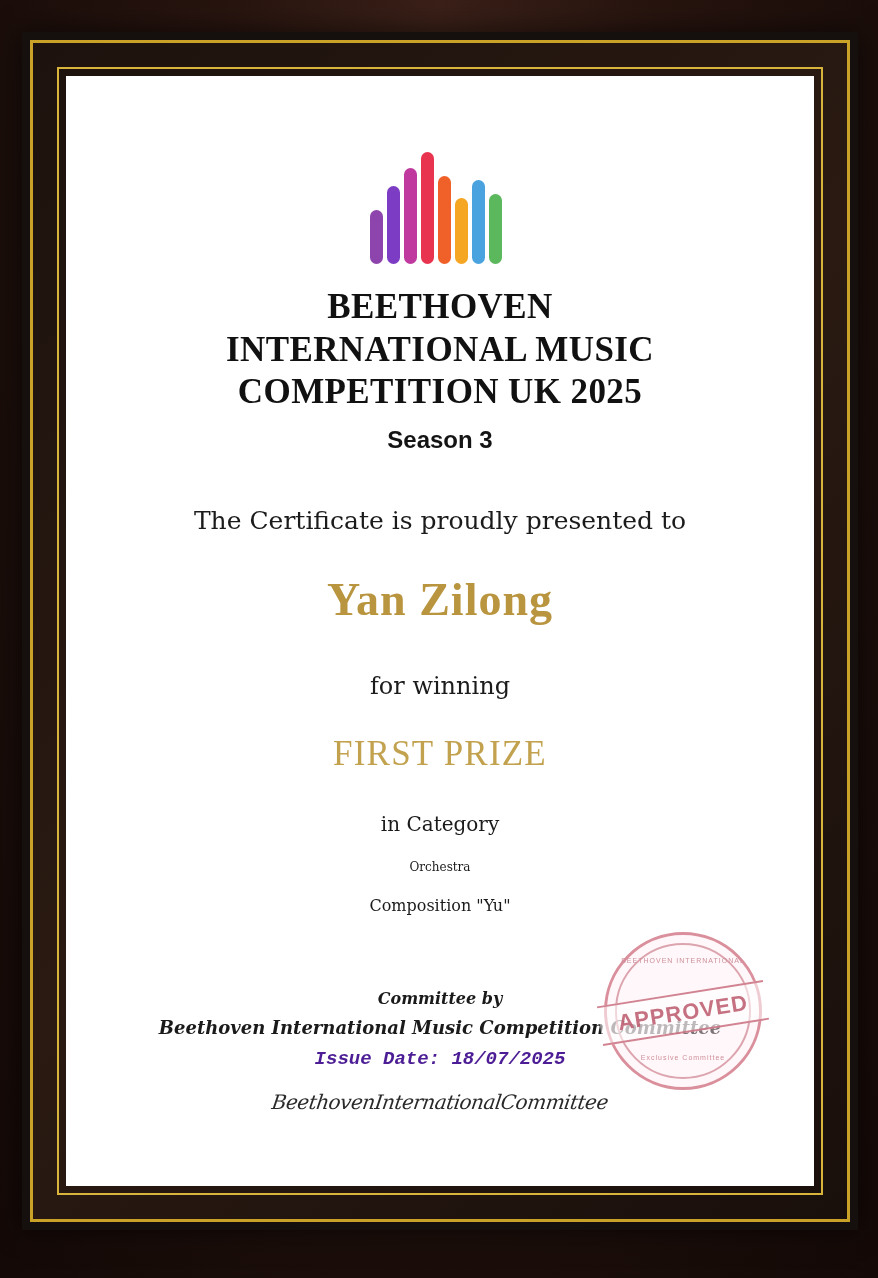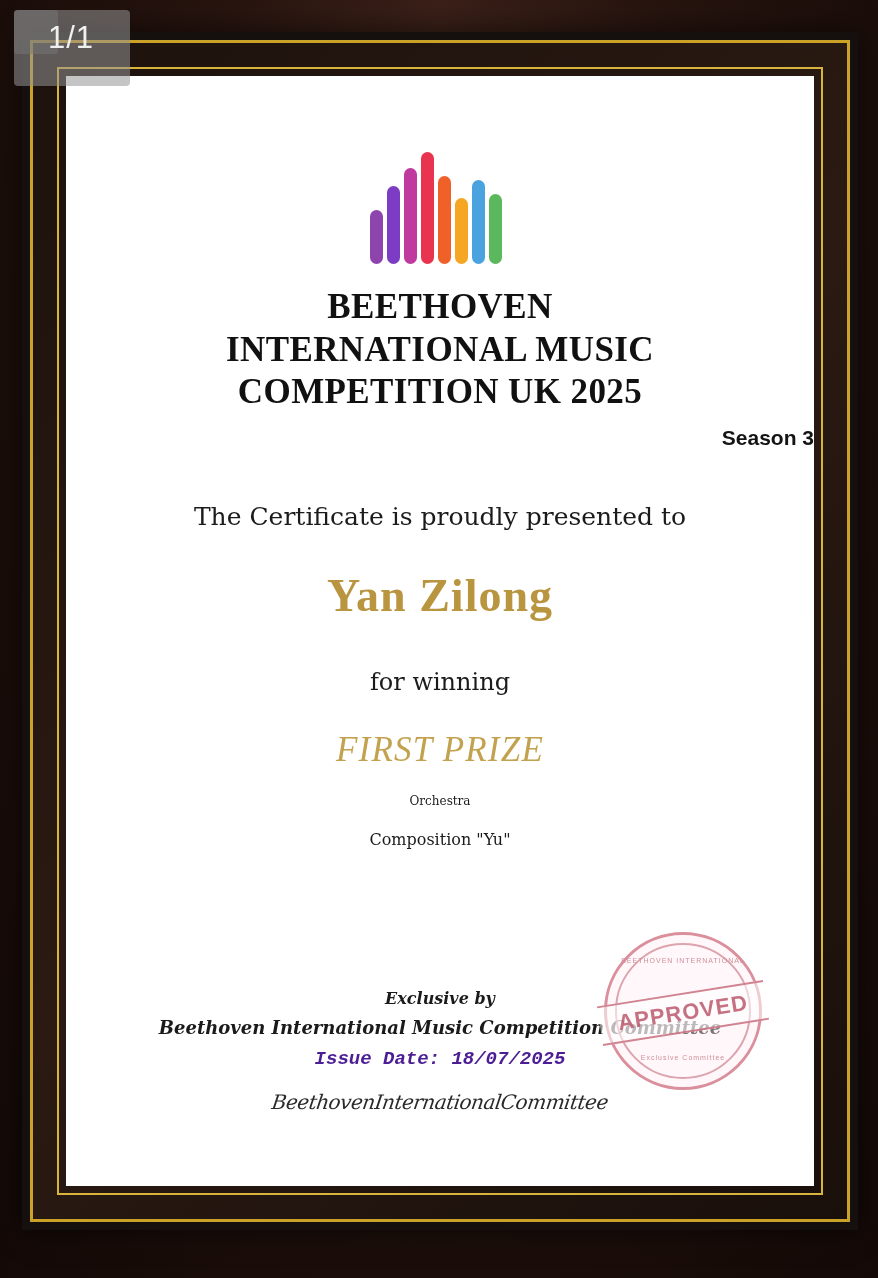--- a/index.html
+++ b/index.html
@@ -106,24 +106,24 @@
     font-family: "Liberation Serif", serif;
     font-weight: bold;
     font-size: 35px;
     color: #111;
     letter-spacing: 0.4px;
     line-height: 1.22;
     margin-top: 22px;
     padding: 0 40px;
   }
   .season {
-    text-align: right;
+    text-align: center;
     font-family: "Liberation Sans", sans-serif;
     font-weight: bold;
-    font-size: 21px;
+    font-size: 24px;
     color: #141414;
     margin-top: 12px;
   }
   .presented {
     text-align: center;
     font-size: 25px;
     color: #1b1b1b;
     margin-top: 52px;
     font-family: "DejaVu Serif", serif;
   }
@@ -143,21 +143,20 @@
     margin-top: 46px;
     font-family: "DejaVu Serif", serif;
   }
   .prize {
     text-align: center;
     font-family: "Liberation Serif", serif;
     font-size: 35px;
     color: #c2a24e;
     letter-spacing: 1.2px;
     margin-top: 34px;
-    font-style: italic;
   }
   .in-category {
     text-align: center;
     font-size: 20px;
     color: #1b1b1b;
     margin-top: 38px;
     font-family: "DejaVu Serif", serif;
   }
   .category-value {
     text-align: center;
@@ -297,43 +296,40 @@
         <div class="season">Season 3</div>
 
         <div class="presented">The Certificate is proudly presented to</div>
 
         <div class="recipient">Yan Zilong</div>
 
         <div class="for-winning">for winning</div>
 
         <div class="prize">FIRST PRIZE</div>
 
+        <div class="in-category">in Category</div>
 
         <div class="category-value">Orchestra</div>
 
         <div class="composition">Composition "Yu"</div>
 
         <div class="footer">
-          <div class="certified-by">Exclusive by</div>
+          <div class="certified-by">Committee by</div>
           <div class="committee">Beethoven International Music Competition Committee</div>
           <div class="issue-date">Issue Date: 18/07/2025</div>
           <div class="signature">BeethovenInternationalCommittee</div>
         </div>
 
         <div class="stamp">
           <div class="ring2"></div>
           <div class="top-text">BEETHOVEN INTERNATIONAL</div>
           <div class="band">
             <span>APPROVED</span>
           </div>
           <div class="bottom-text">Exclusive Committee</div>
         </div>
 
       </div>
     </div>
   </div>
 
-  <div id="page-counter">
-    <div class="shadowbox"></div>
-    <span class="label">1/1</span>
-  </div>
 
 </div>
 
 </body></html>

